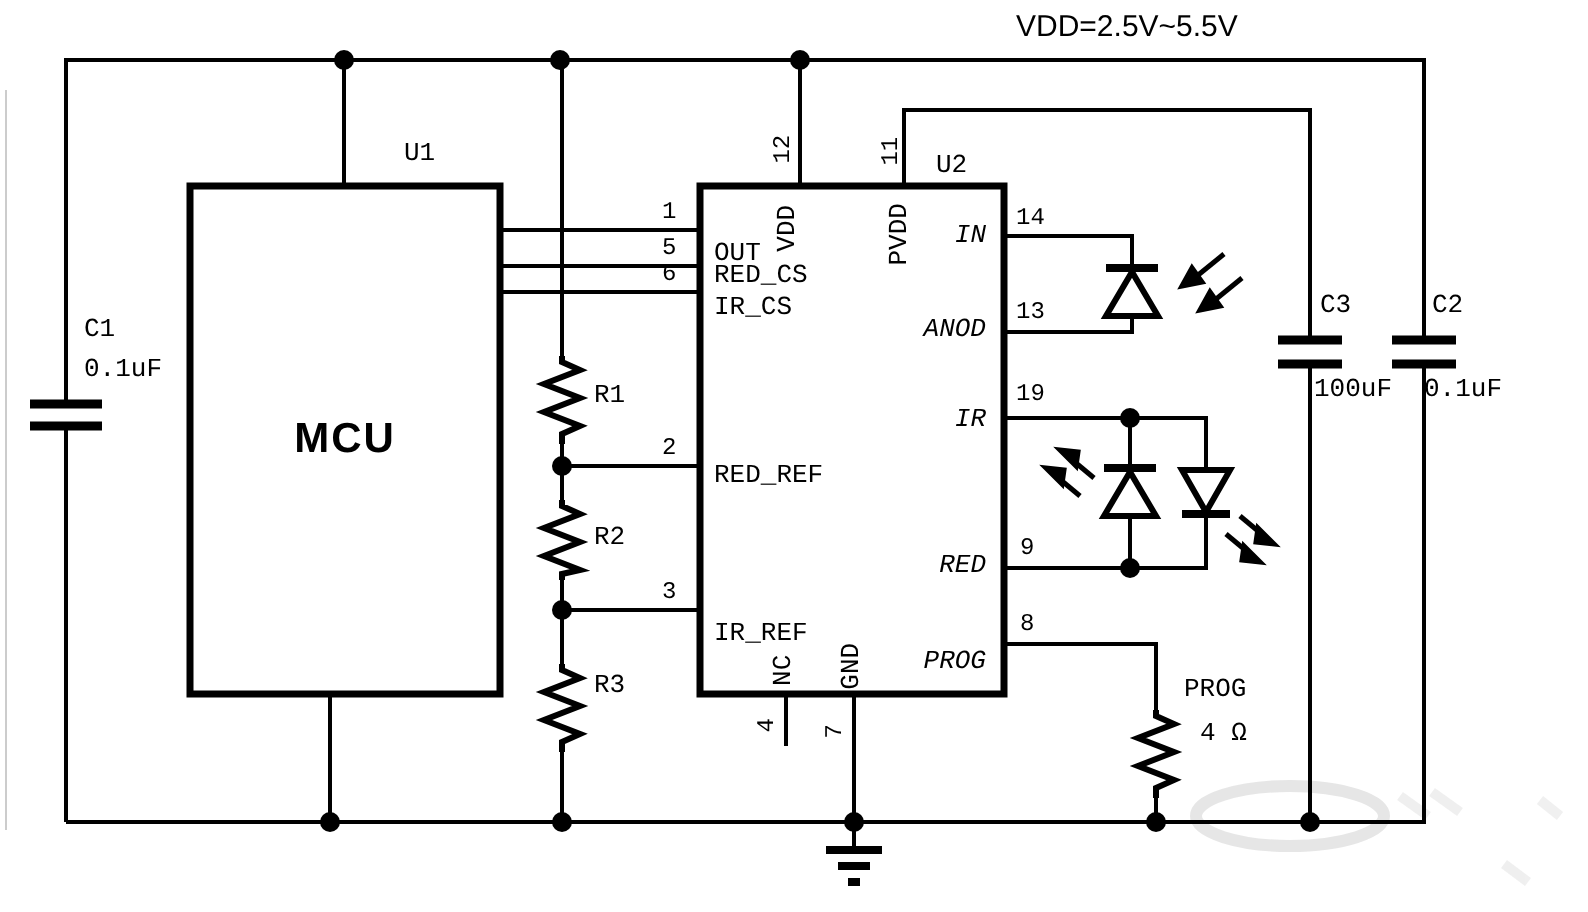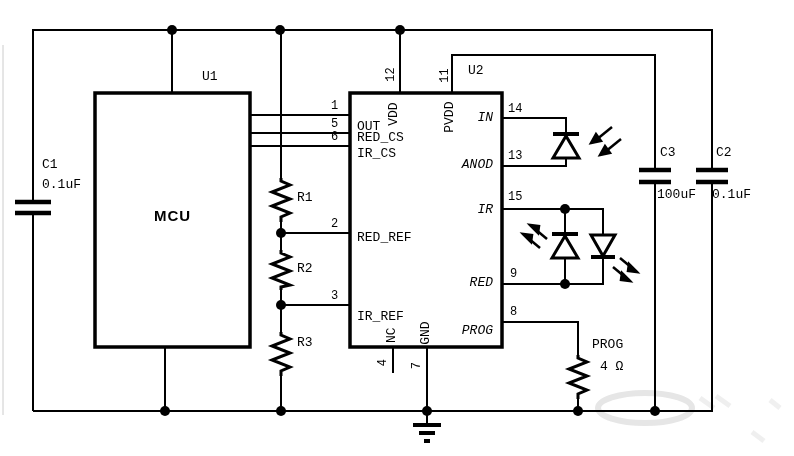--- a/index.html
+++ b/index.html
@@ -3,21 +3,21 @@
 <meta charset="utf-8">
 <style>
   html,body{margin:0;padding:0;background:#ffffff;}
   #schematic{position:relative;width:794px;height:456px;background:#ffffff;overflow:hidden;
              font-family:"Liberation Mono","DejaVu Sans Mono",monospace;color:#000;}
   #wires{position:absolute;left:0;top:0;}
   .lbl{position:absolute;font-size:13px;line-height:1.1;white-space:pre;}
   .pin-num{font-size:12px;}
   .rot{transform:rotate(-90deg);transform-origin:center center;text-align:center;}
   .pwr{font-family:"Liberation Sans","DejaVu Sans",sans-serif;font-size:15px;}
-  .mcu-name{font-family:"Liberation Sans","DejaVu Sans",sans-serif;font-weight:bold;font-size:15px;
+  .mcu-name{font-family:"Liberation Sans","DejaVu Sans",sans-serif;font-weight:bold;font-size:21px;
             text-align:center;letter-spacing:1px;}
   .ralign{text-align:right;font-style:italic;}
 </style>
 </head>
 <body>
 
 <div id="schematic">
 
   <svg id="wires" width="794" height="456" viewBox="0 0 794 456">
 
@@ -124,24 +124,25 @@
       <circle cx="565" cy="209" r="5"></circle>
       <circle cx="565" cy="284" r="5"></circle>
       <circle cx="165" cy="411" r="5"></circle>
       <circle cx="281" cy="411" r="5"></circle>
       <circle cx="427" cy="411" r="5"></circle>
       <circle cx="578" cy="411" r="5"></circle>
       <circle cx="655" cy="411" r="5"></circle>
     </g>
   </svg>
 
+  <div class="lbl pwr" style="left:508px;top:6px">VDD=2.5V~5.5V</div>
 
   <div class="lbl" style="left:202px;top:70px">U1</div>
   <div class="lbl mcu-name" style="left:95px;top:208px;width:155px">MCU</div>
-  <div class="lbl" style="left:468px;top:64px">U2</div>
+  <div class="lbl" style="left:468px;top:76px">U2</div>
 
   <div class="lbl" style="left:42px;top:158px">C1</div>
   <div class="lbl" style="left:42px;top:178px">0.1uF</div>
   <div class="lbl" style="left:660px;top:146px">C3</div>
   <div class="lbl" style="left:657px;top:188px">100uF</div>
   <div class="lbl" style="left:716px;top:146px">C2</div>
   <div class="lbl" style="left:712px;top:188px">0.1uF</div>
 
   <div class="lbl" style="left:297px;top:191px">R1</div>
   <div class="lbl" style="left:297px;top:262px">R2</div>
@@ -150,21 +151,21 @@
   <div class="lbl" style="left:600px;top:360px">4 Ω</div>
 
   <div class="lbl pin-num" style="left:331px;top:100px">1</div>
   <div class="lbl pin-num" style="left:331px;top:118px">5</div>
   <div class="lbl pin-num" style="left:331px;top:131px">6</div>
   <div class="lbl pin-num" style="left:331px;top:218px">2</div>
   <div class="lbl pin-num" style="left:331px;top:290px">3</div>
 
   <div class="lbl pin-num" style="left:508px;top:103px">14</div>
   <div class="lbl pin-num" style="left:508px;top:150px">13</div>
-  <div class="lbl pin-num" style="left:508px;top:191px">15</div>
+  <div class="lbl pin-num" style="left:508px;top:191px">19</div>
   <div class="lbl pin-num" style="left:510px;top:268px">9</div>
   <div class="lbl pin-num" style="left:510px;top:306px">8</div>
 
   <div class="lbl pin-num rot" style="left:382px;top:68px;width:20px">12</div>
   <div class="lbl pin-num rot" style="left:436px;top:69px;width:20px">11</div>
   <div class="lbl pin-num rot" style="left:377px;top:356px;width:14px">4</div>
   <div class="lbl pin-num rot" style="left:411px;top:359px;width:14px">7</div>
 
   <div class="lbl" style="left:357px;top:120px">OUT</div>
   <div class="lbl" style="left:357px;top:131px">RED_CS</div>

